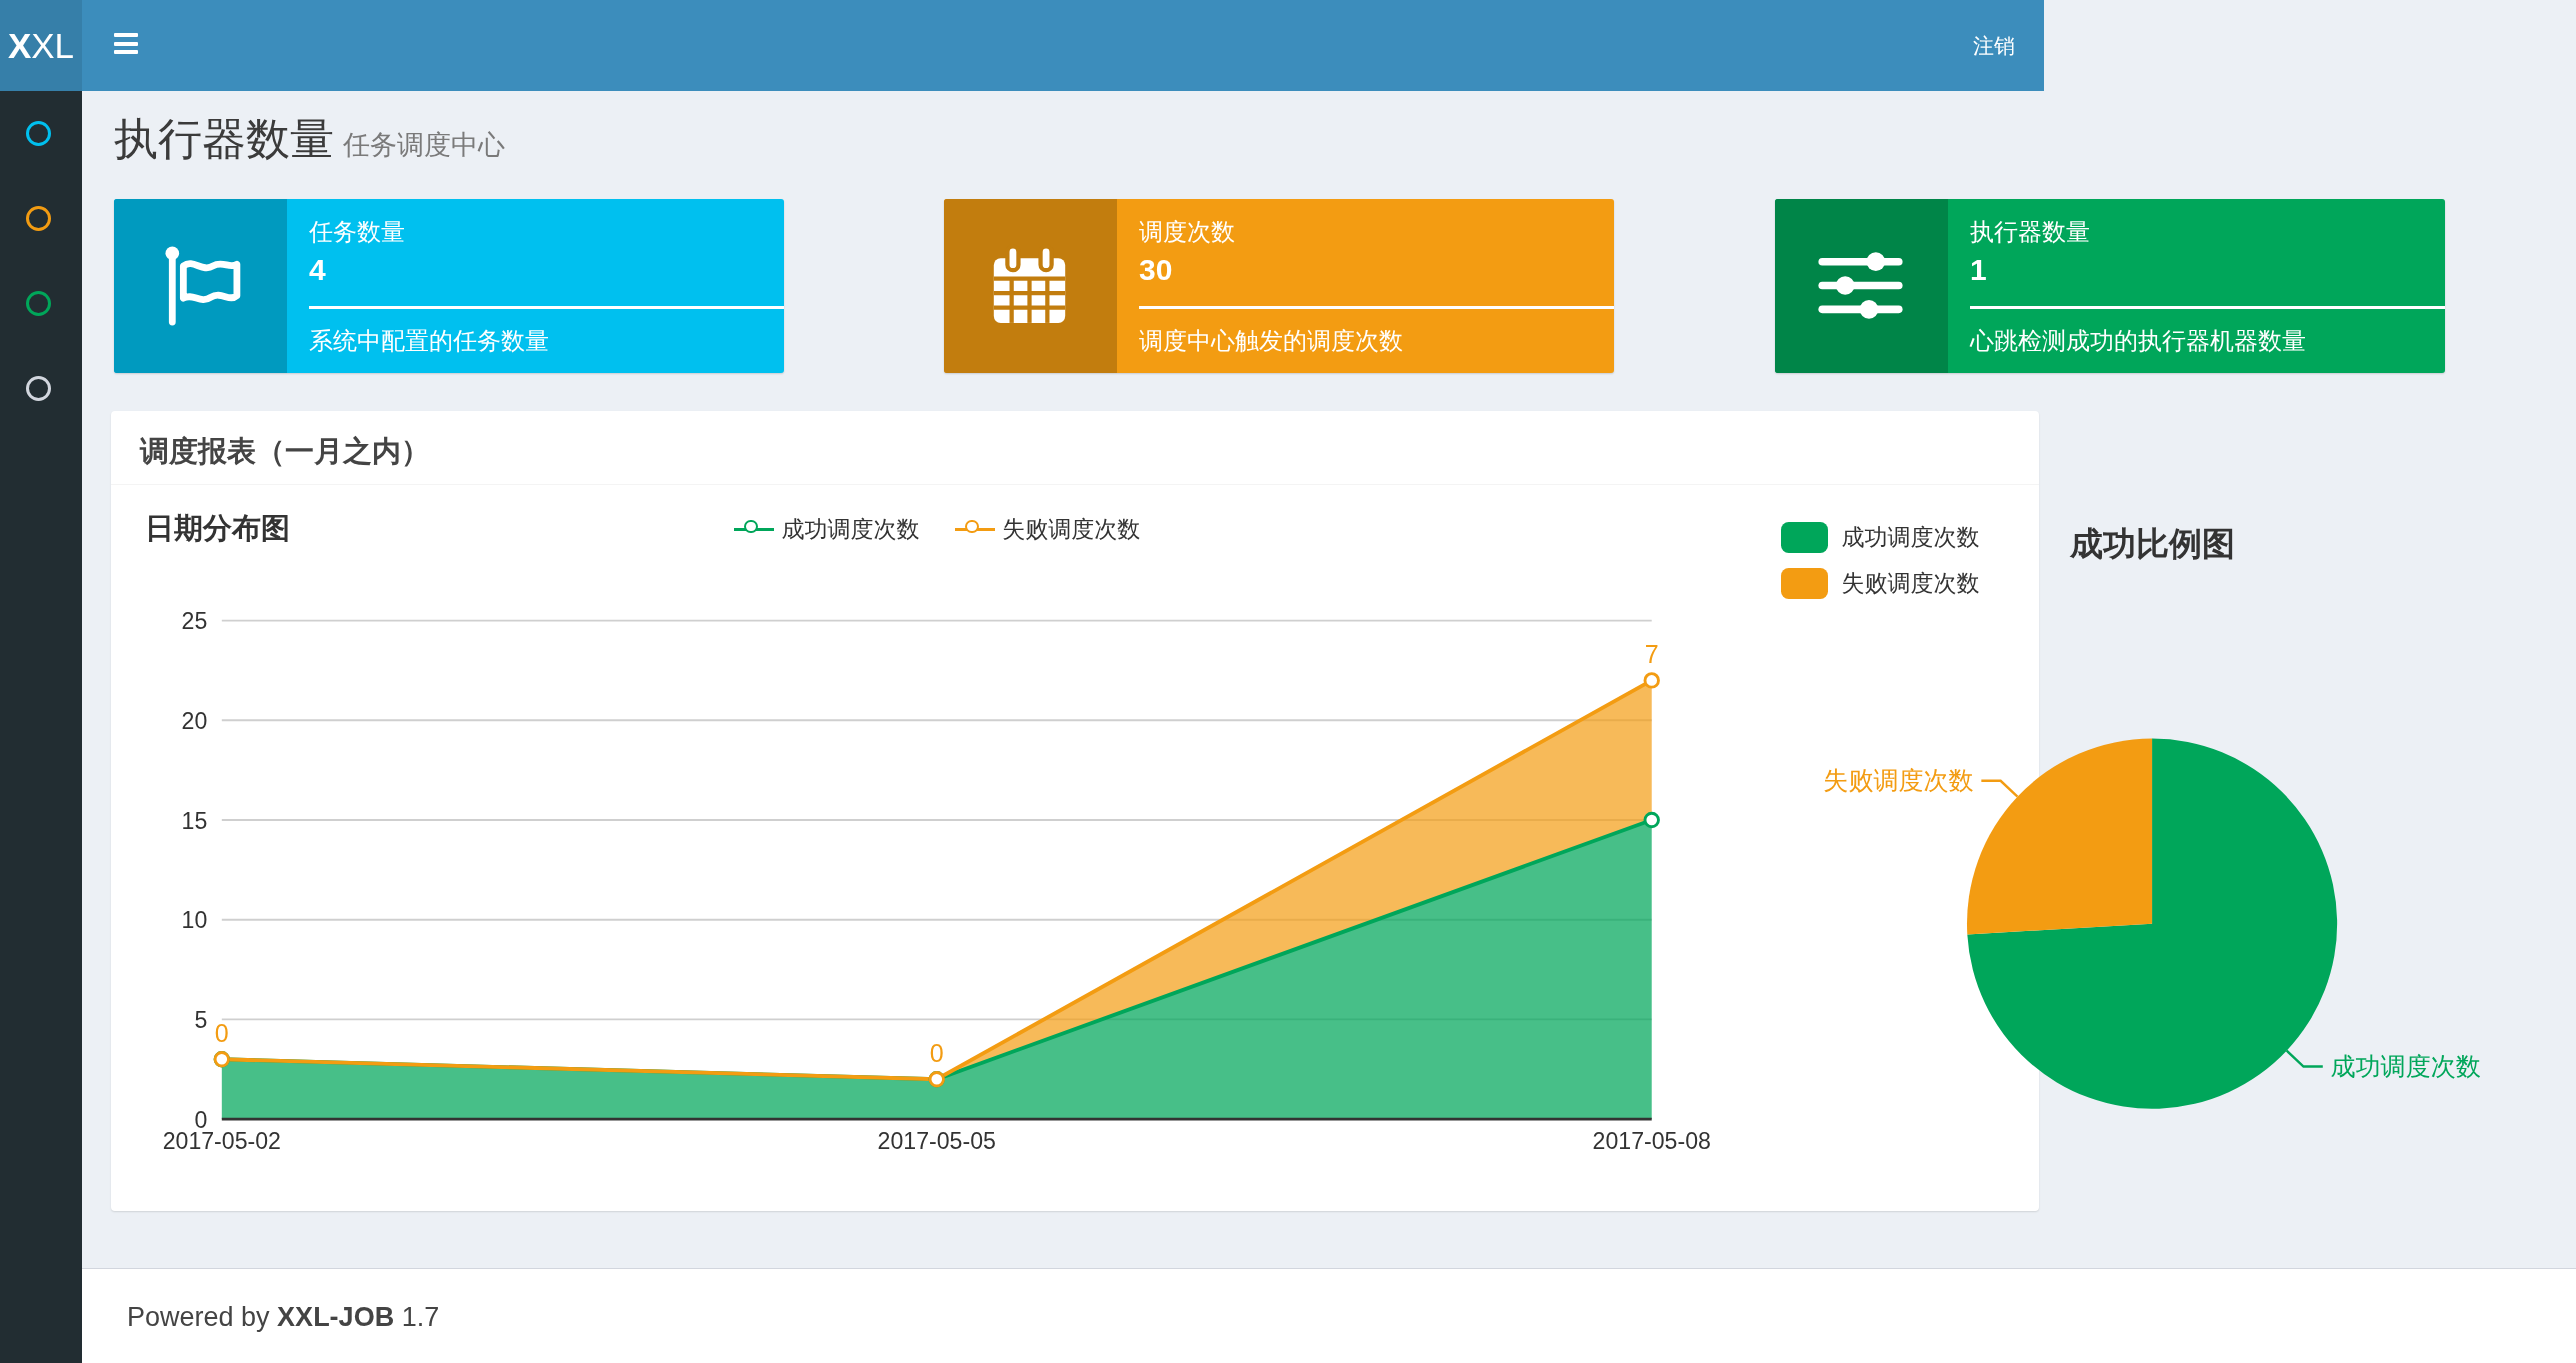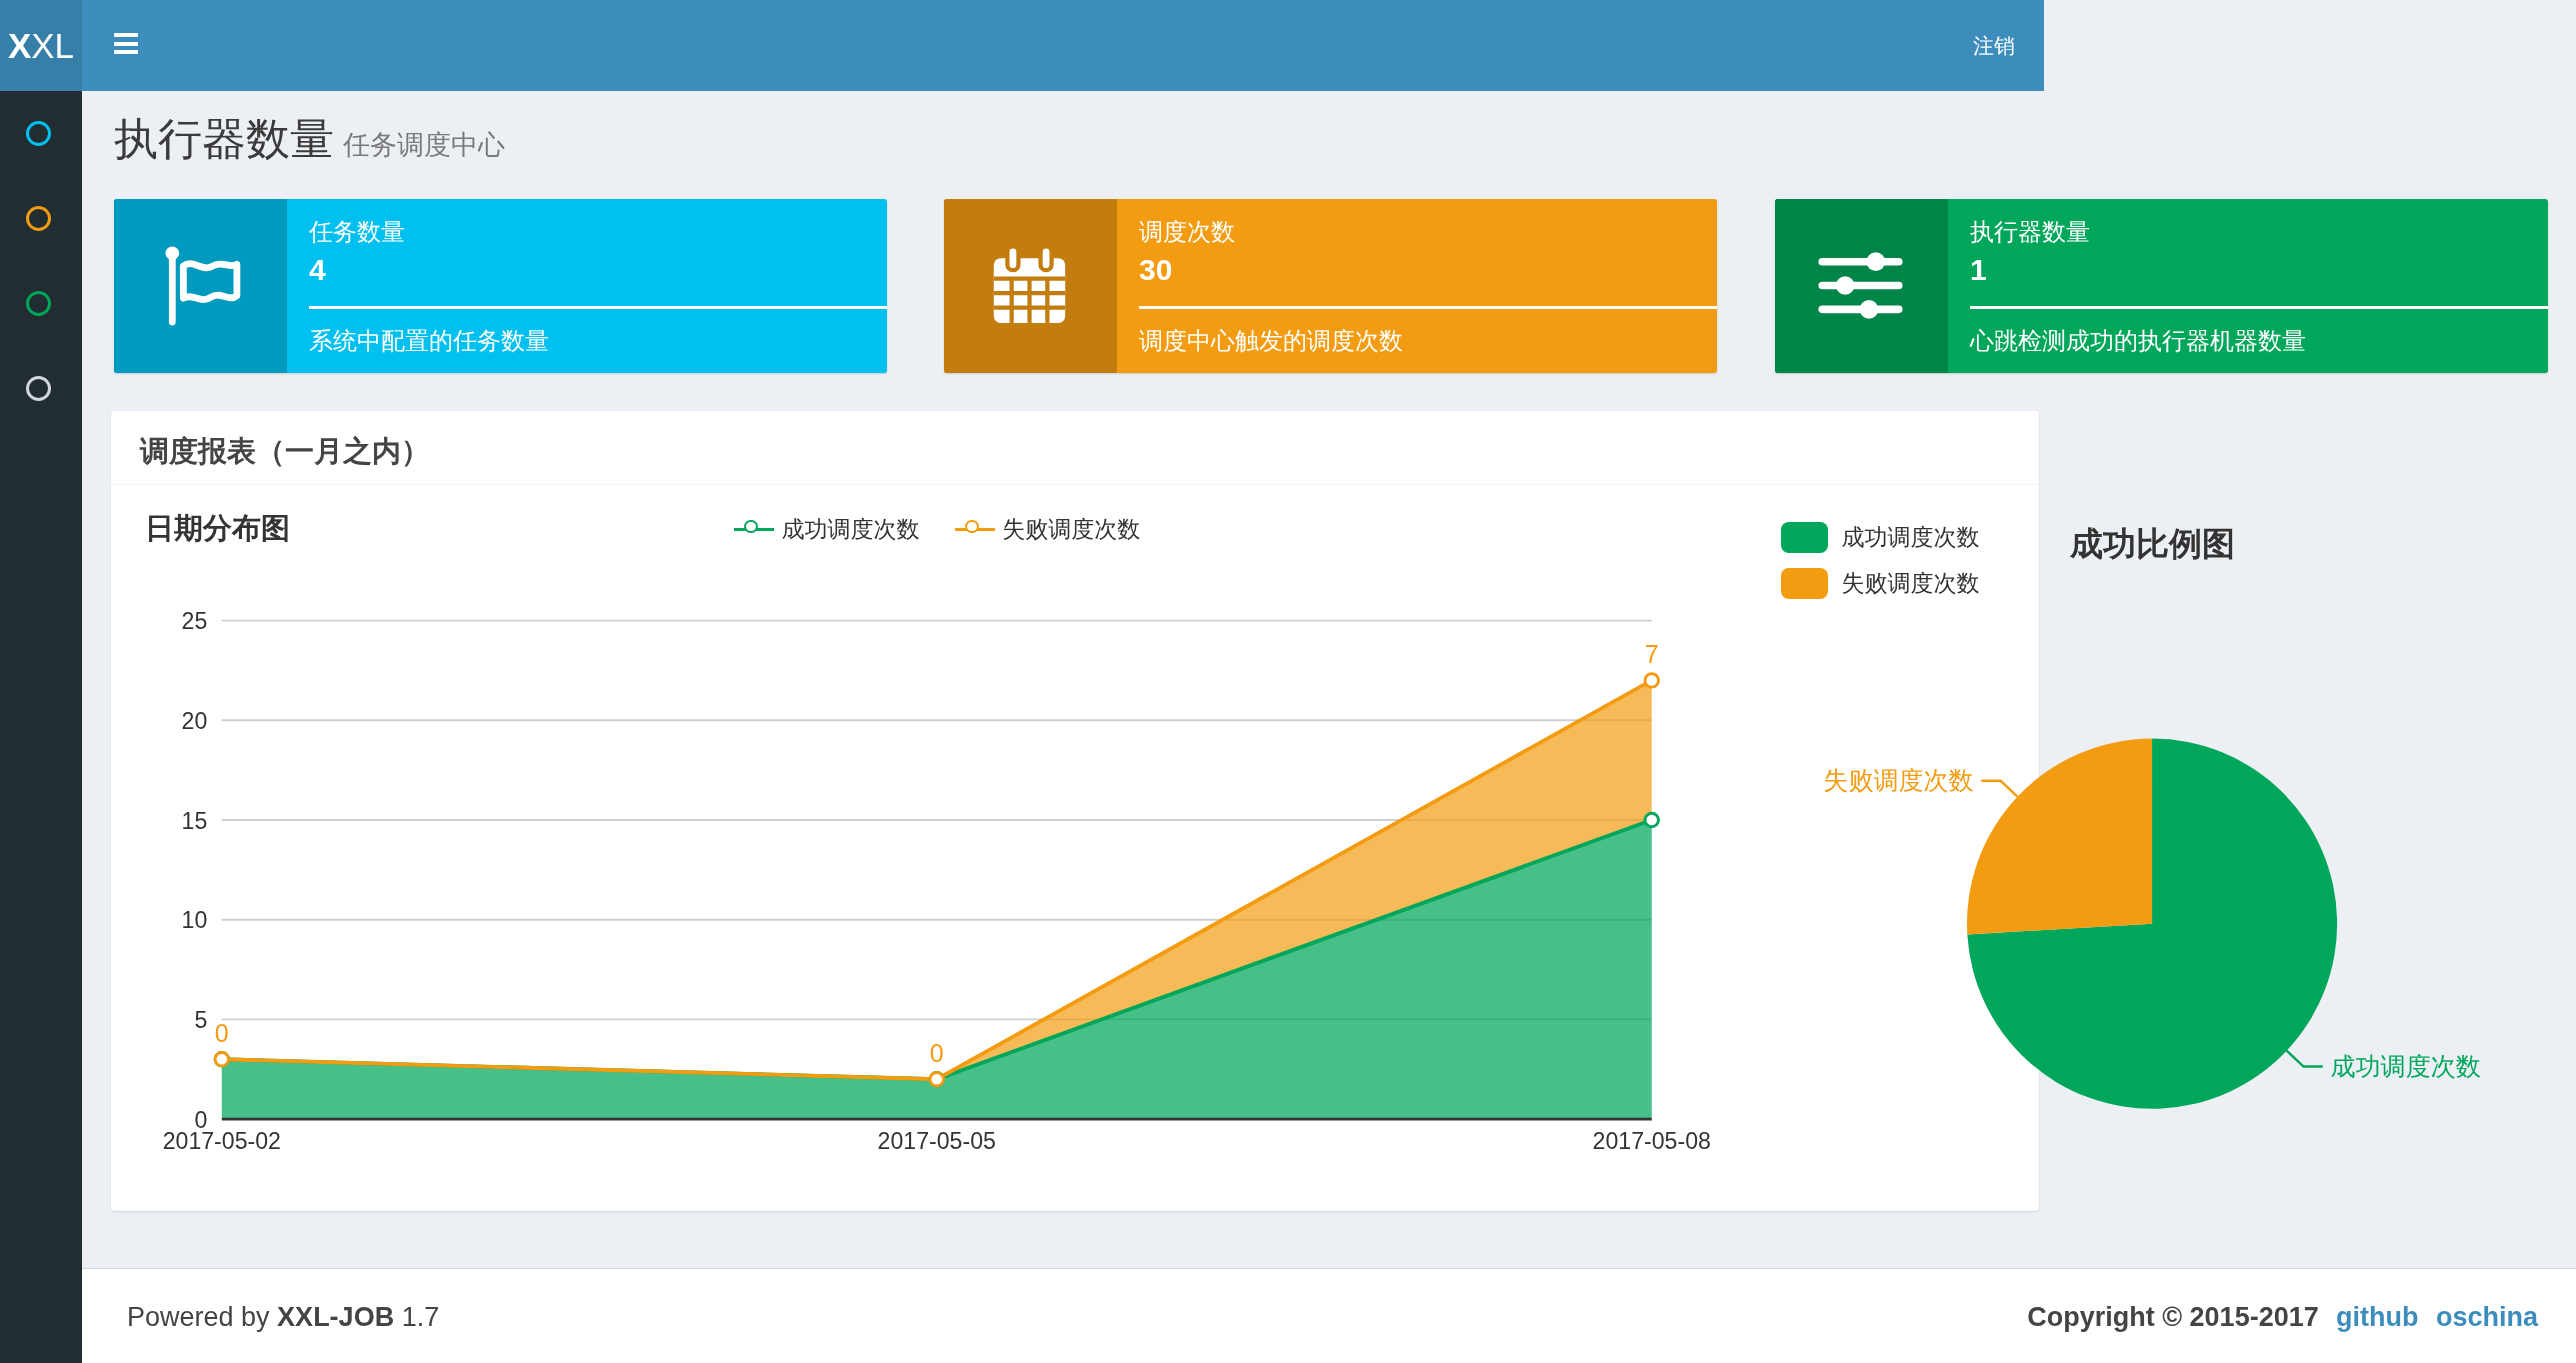--- a/index.html
+++ b/index.html
@@ -16,21 +16,21 @@
   #logout { top:0; right:0; height:91px; line-height:91px; padding:0 29px; color:#fff; font-size:21px; cursor:pointer; }
   
   #sidebar { left:0; top:91px; width:82px; height:1273px; background:#222d32; }
   .side-item { position:absolute; left:0; width:82px; height:85px; }
   .ring { position:absolute; left:26px; top:30px; width:25px; height:25px; border-radius:50%; border:3.9px solid #fff; }
   
   #page-header { left:114px; top:110px; width:1928px; height:77px; }
   #page-title { font-size:44px; color:#3b3b3b; font-weight:500; display:inline; }
   #page-subtitle { font-size:27px; color:#7a7a7a; margin-left:9px; font-weight:400; }
   
-  .stat { position:absolute; top:199px; width:773px; height:174px; border-radius:2.9px; box-shadow:0 1px 1.9px rgba(0,0,0,0.15); color:#fff; }
+  .stat { position:absolute; top:199px; width:670px; height:174px; border-radius:2.9px; box-shadow:0 1px 1.9px rgba(0,0,0,0.15); color:#fff; }
   .stat .icon-area { position:absolute; left:0; top:0; width:173px; height:174px; border-radius:2.9px 0 0 2.9px; }
   .stat .icon-area svg { position:absolute; left:43px; top:44px; }
   .stat .s-label { position:absolute; left:195px; top:17.4px; font-size:24px; }
   .stat .s-value { position:absolute; left:195px; top:54px; font-size:30px; font-weight:700; }
   .stat .s-line { position:absolute; left:195px; right:0; top:107px; height:2.9px; background:#fff; }
   .stat .s-desc { position:absolute; left:195px; top:126px; font-size:24px; }
   
   #panel { left:111px; top:411px; width:1928px; height:800px; background:#fff; border-radius:3.9px; box-shadow:0 1px 1.9px rgba(0,0,0,0.12); }
   #panel-header { position:absolute; left:0; top:0; width:100%; height:74px; border-bottom:1.9px solid #f4f4f4; }
   #panel-title { position:absolute; left:29px; top:21px; font-size:29px; color:#444; font-weight:600; }
@@ -215,17 +215,14 @@
     <polyline points="302.34426081797443,326.2416055292034 284.8872934202212,309.7718062203538 264.8872934202212,309.7718062203538" fill="none" stroke="#f39c12" stroke-width="2.5"></polyline>
     <text x="256.8872934202212" y="318.7718062203538" text-anchor="end" fill="#f39c12" font-size="26">失败调度次数</text>
   </svg>
 
 <footer id="footer" class="abs">
   <div id="footer-left">
     <span>Powered by</span>
     <b>XXL-JOB</b>
     <span>1.7</span>
   </div>
-  <div id="footer-right">
-    <span>Copyright © 2015-2017</span><a>github</a><a>oschina</a>
-  </div>
 </footer>
 
 
 </body></html>

